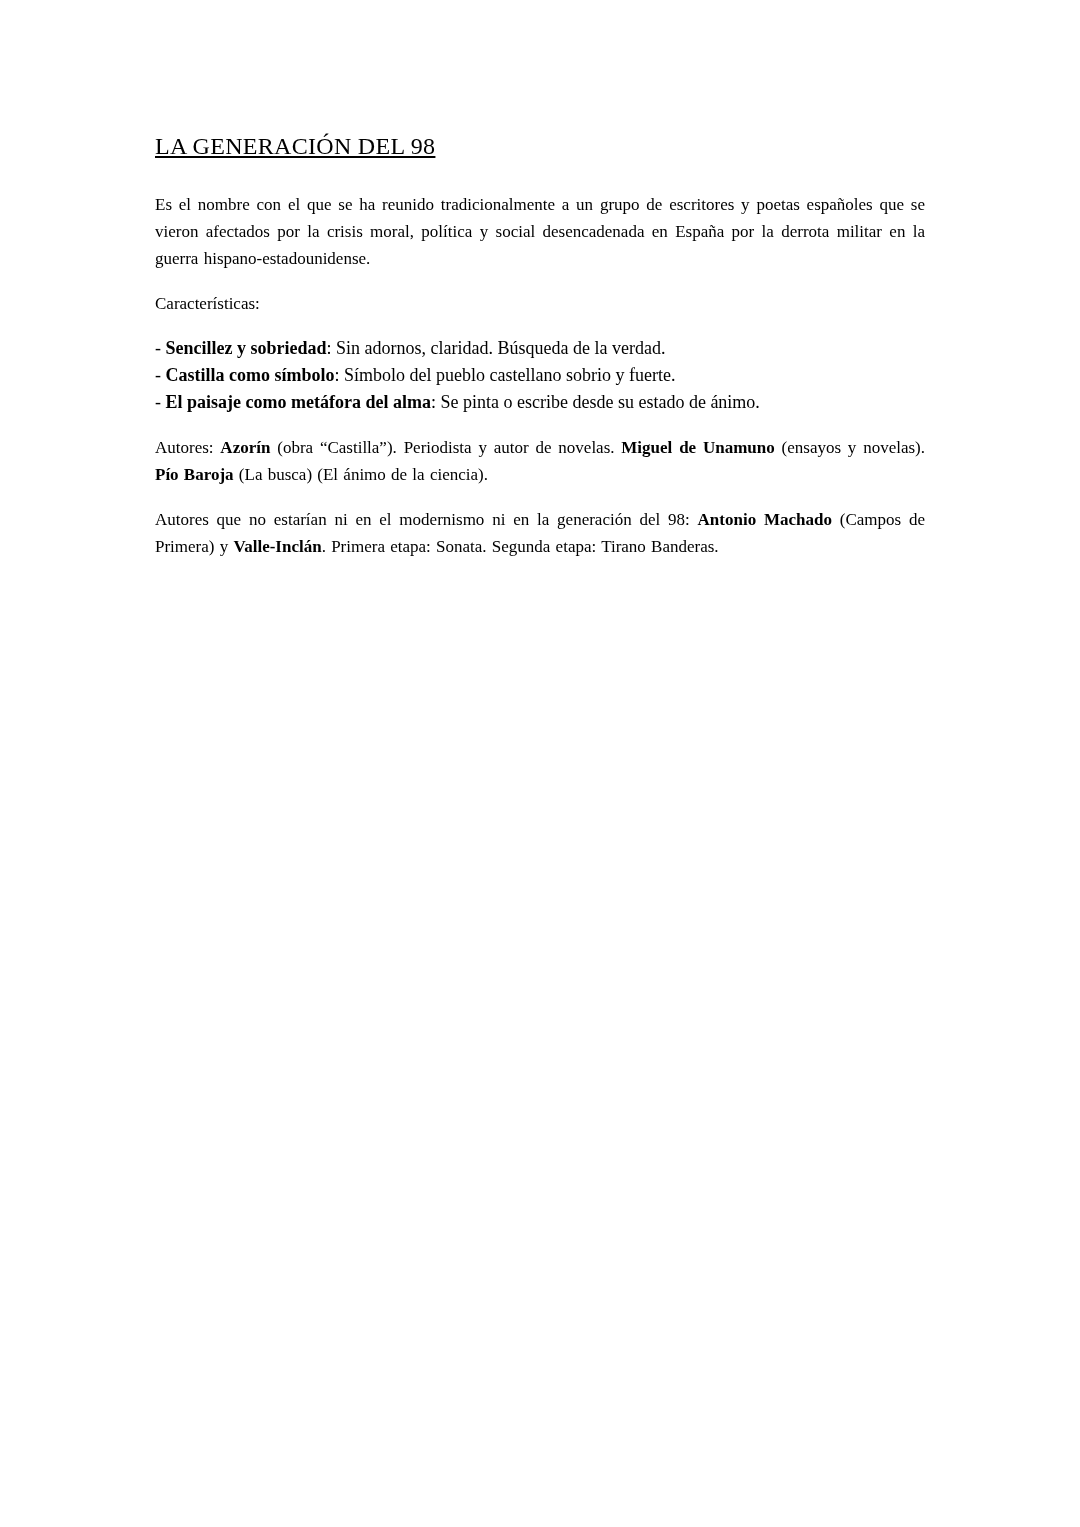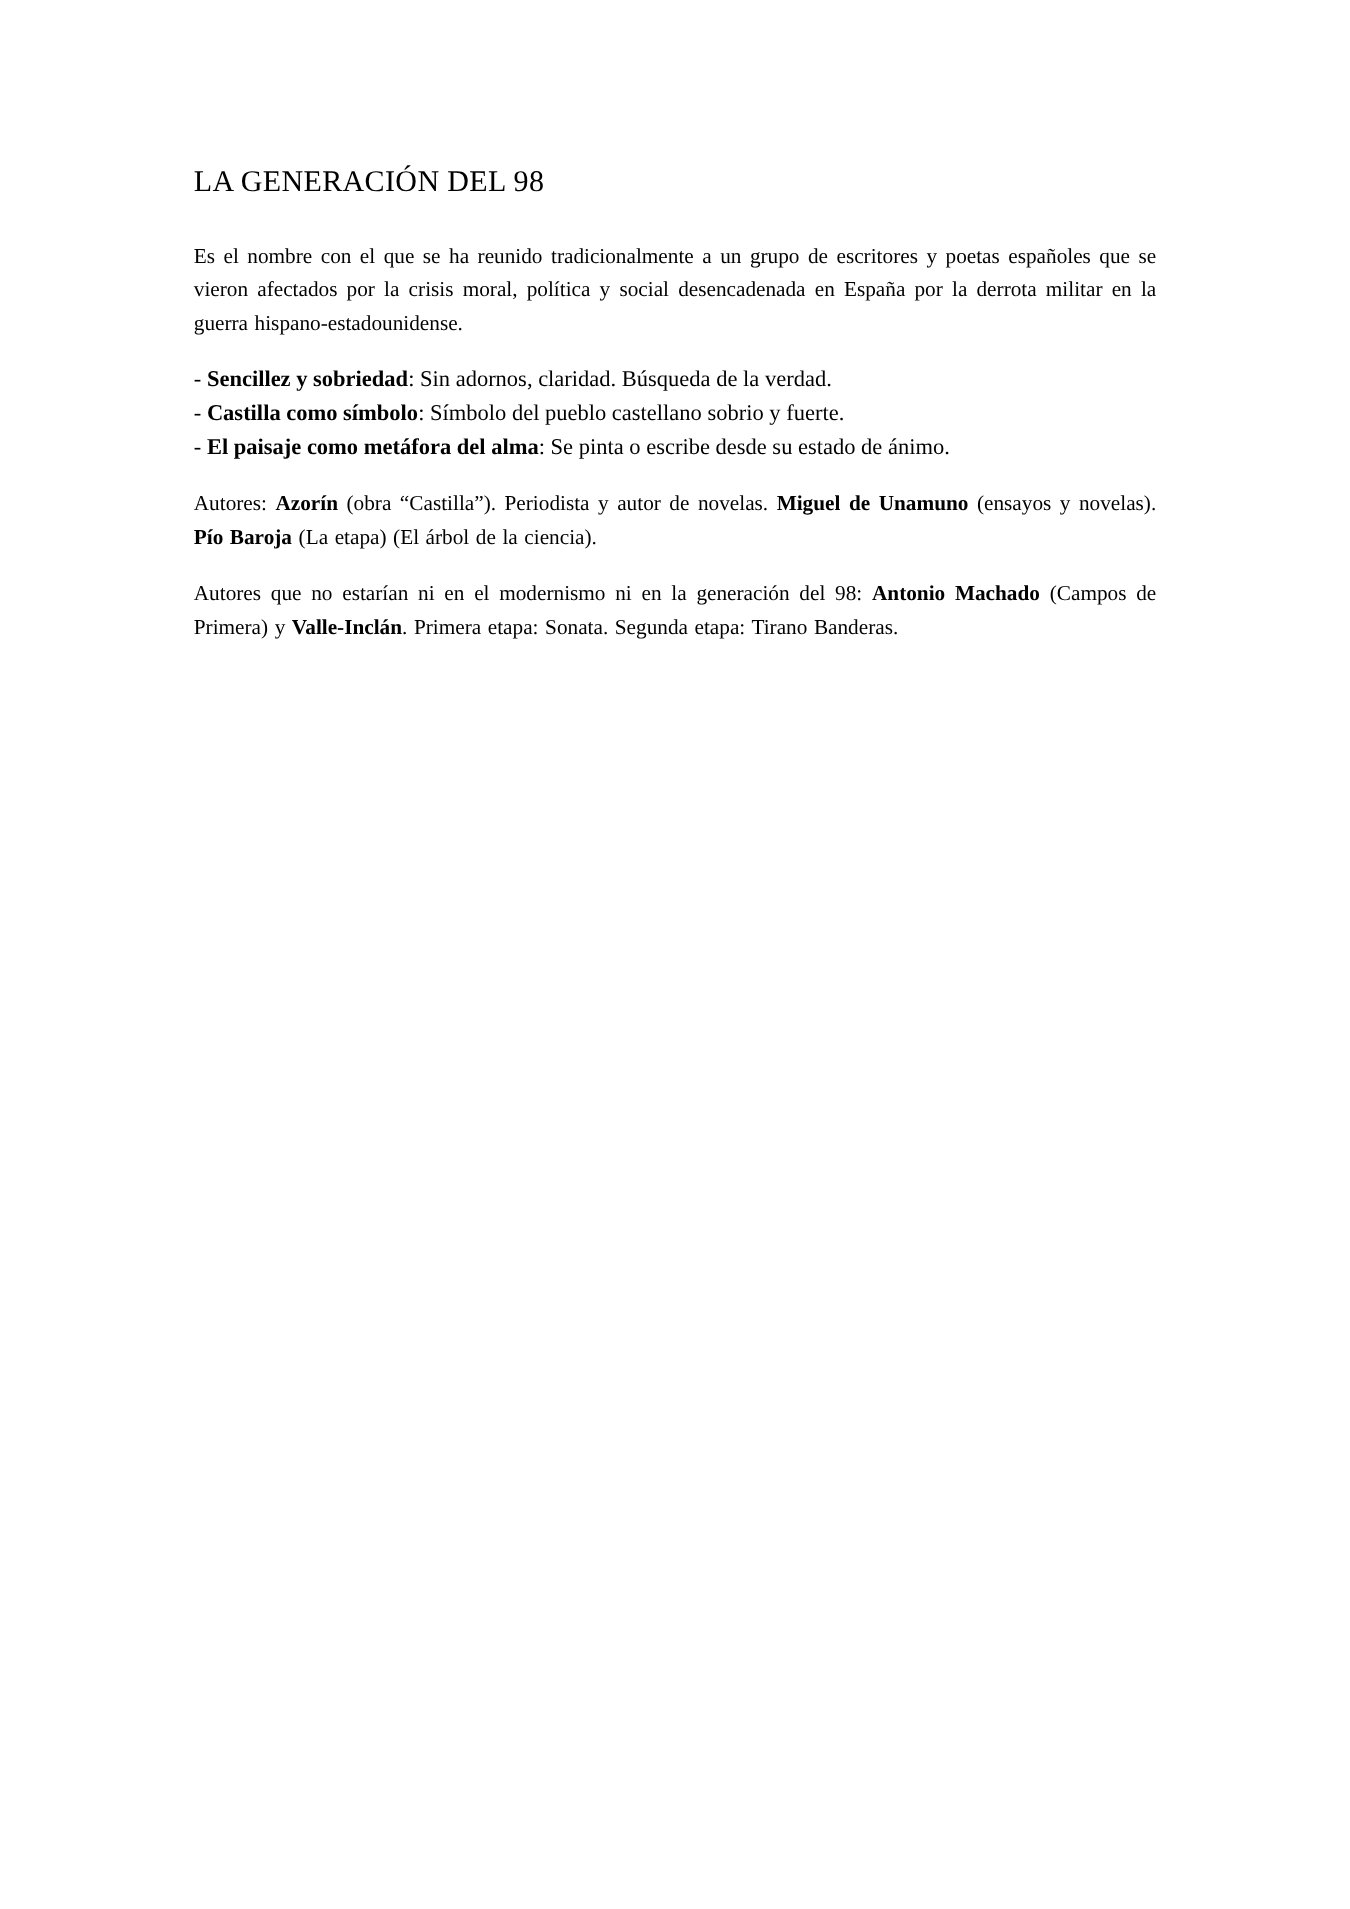--- a/index.html
+++ b/index.html
@@ -22,20 +22,21 @@
     top: 131px;
     left: 155px;
     width: 770px;
   }
   .doc-title {
     font-size: 24px;
     font-weight: normal;
     line-height: 30px;
     margin: 0 0 30px 0;
     letter-spacing: 0.3px;
+    text-decoration: underline;
   }
   .para {
     font-size: 17px;
     line-height: 27px;
     margin: 0 0 18px 0;
     word-spacing: 1px;
   }
   .justify {
     text-align: justify;
   }
@@ -51,25 +52,26 @@
 </head>
 <body>
 
 <div class="page">
   <div class="content">
 
     <h1 class="doc-title">LA GENERACIÓN DEL 98</h1>
 
     <p class="para justify"><span>Es el nombre con el que se ha reunido tradicionalmente a un grupo de escritores y poetas españoles que se vieron afectados por la crisis moral, política y social desencadenada en España por la derrota militar en la guerra hispano-estadounidense.</span></p>
 
+    <p class="para">Características:</p>
 
     <div class="char-list">
       <div class="char-line"><span>- </span><b>Sencillez y sobriedad</b><span>: Sin adornos, claridad. Búsqueda de la verdad.</span></div>
       <div class="char-line"><span>- </span><b>Castilla como símbolo</b><span>: Símbolo del pueblo castellano sobrio y fuerte.</span></div>
       <div class="char-line"><span>- </span><b>El paisaje como metáfora del alma</b><span>: Se pinta o escribe desde su estado de ánimo.</span></div>
     </div>
 
-    <p class="para justify"><span>Autores: </span><b>Azorín</b><span> (obra “Castilla”). Periodista y autor de novelas. </span><b>Miguel de Unamuno</b><span> (ensayos y novelas). </span><b>Pío Baroja</b><span> (La etapa) (El árbol de la ciencia).</span></p>
+    <p class="para justify"><span>Autores: </span><b>Azorín</b><span> (obra “Castilla”). Periodista y autor de novelas. </span><b>Miguel de Unamuno</b><span> (ensayos y novelas). </span><b>Pío Baroja</b><span> (La busca) (El ánimo de la ciencia).</span></p>
 
     <p class="para justify"><span>Autores que no estarían ni en el modernismo ni en la generación del 98: </span><b>Antonio Machado</b><span> (Campos de Primera) y </span><b>Valle-Inclán</b><span>. Primera etapa: Sonata. Segunda etapa: Tirano Banderas.</span></p>
 
   </div>
 </div>
 
 </body></html>

